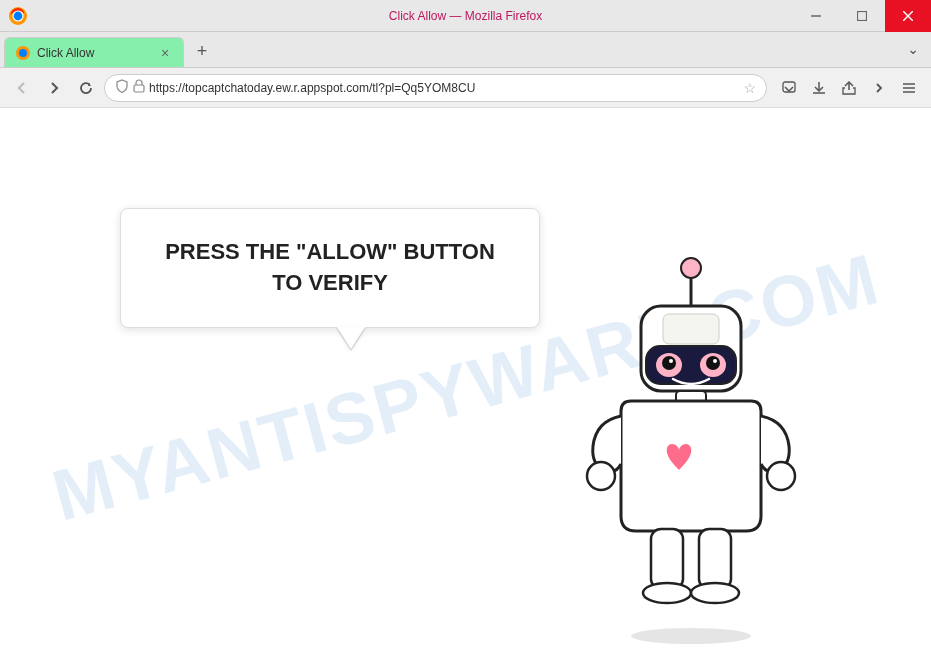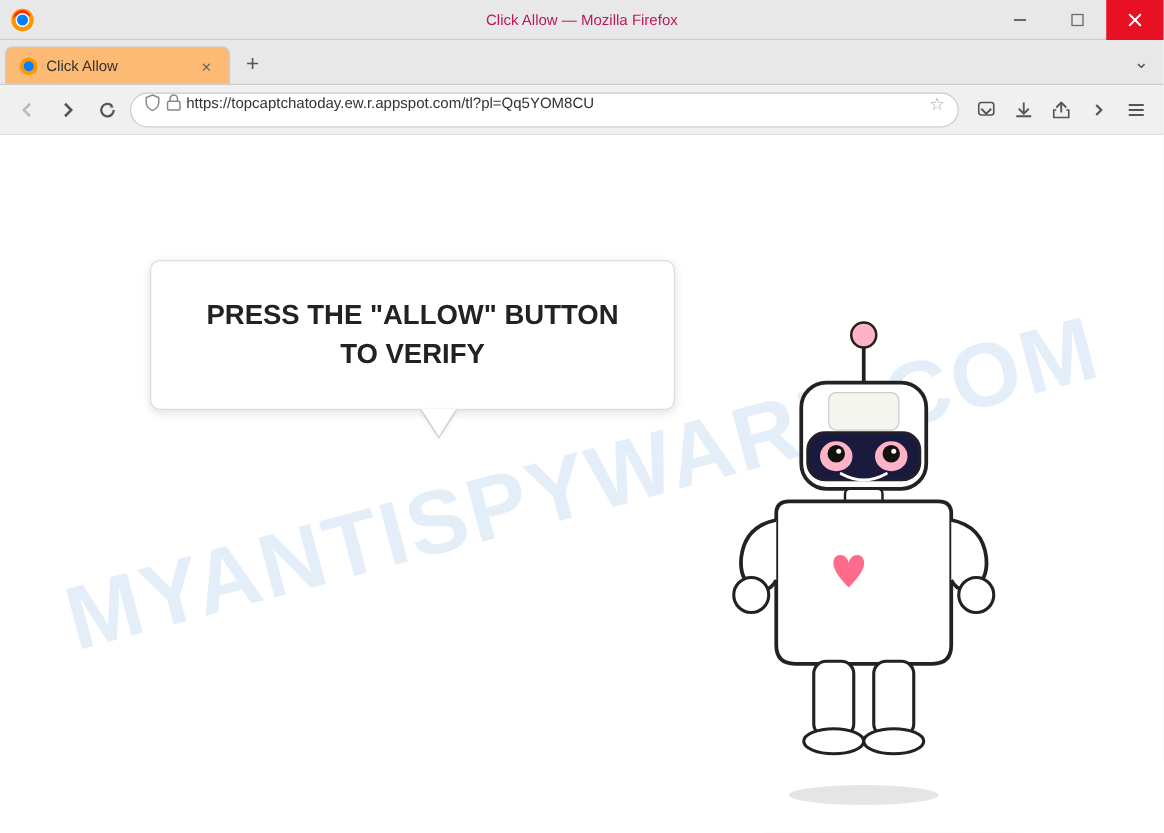--- a/index.html
+++ b/index.html
@@ -54,21 +54,21 @@
       background: #e8e8e8;
       display: flex;
       align-items: flex-end;
       padding: 0 4px;
       border-bottom: 1px solid #ccc;
     }
     .tab {
       height: 30px;
       min-width: 180px;
       max-width: 240px;
-      background: #fdba74;
+      background: #86efac;
       border-radius: 6px 6px 0 0;
       display: flex;
       align-items: center;
       padding: 0 10px;
       font-size: 12px;
       color: #333;
       border: 1px solid #ccc;
       border-bottom: none;
       gap: 6px;
       position: relative;
@@ -141,20 +141,21 @@
       font-size: 14px;
     }
     .nav-btn.disabled { color: #bbb; cursor: default; }
     .address-bar-wrapper {
       flex: 1;
       height: 28px;
       background: #fff;
       border: 1px solid #ccc;
       border-radius: 20px;
       display: flex;
+      align-items: center;
       padding: 0 10px;
       gap: 4px;
     }
     .security-icon {
       font-size: 12px;
       color: #555;
     }
     .address-text {
       font-size: 12px;
       color: #333;

